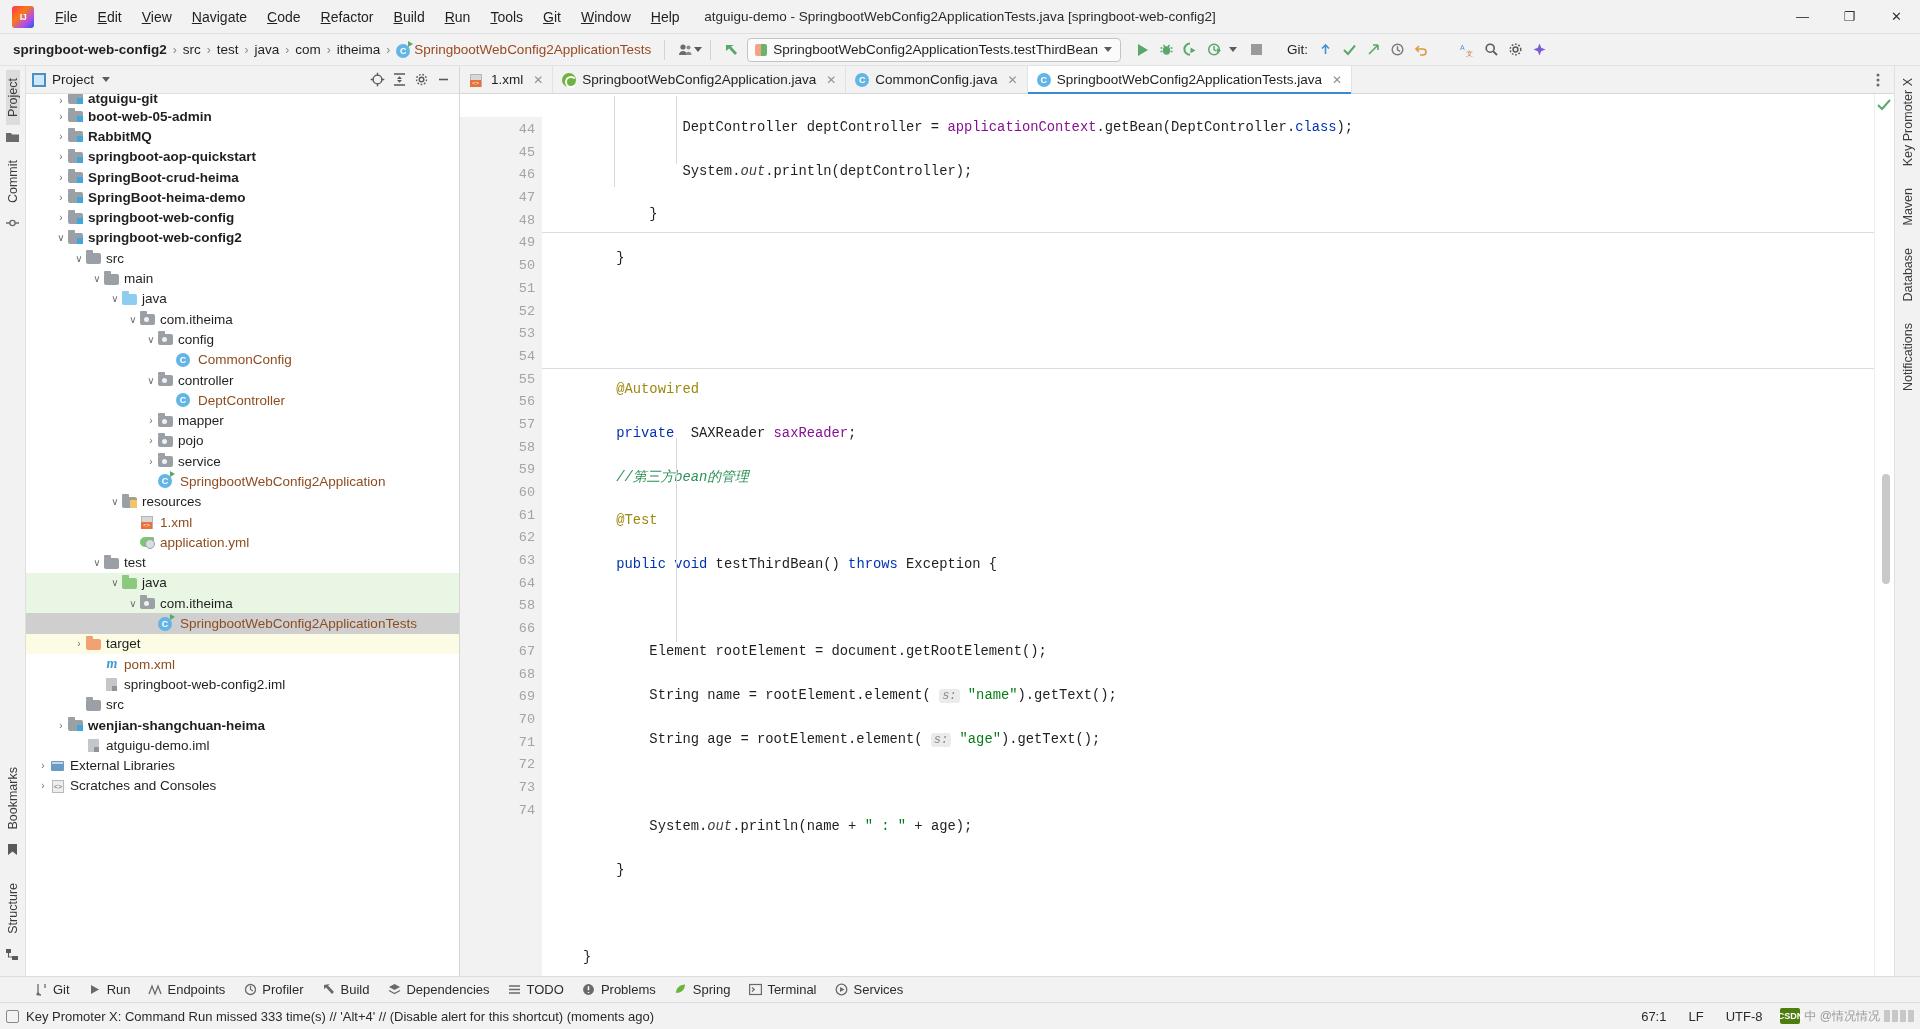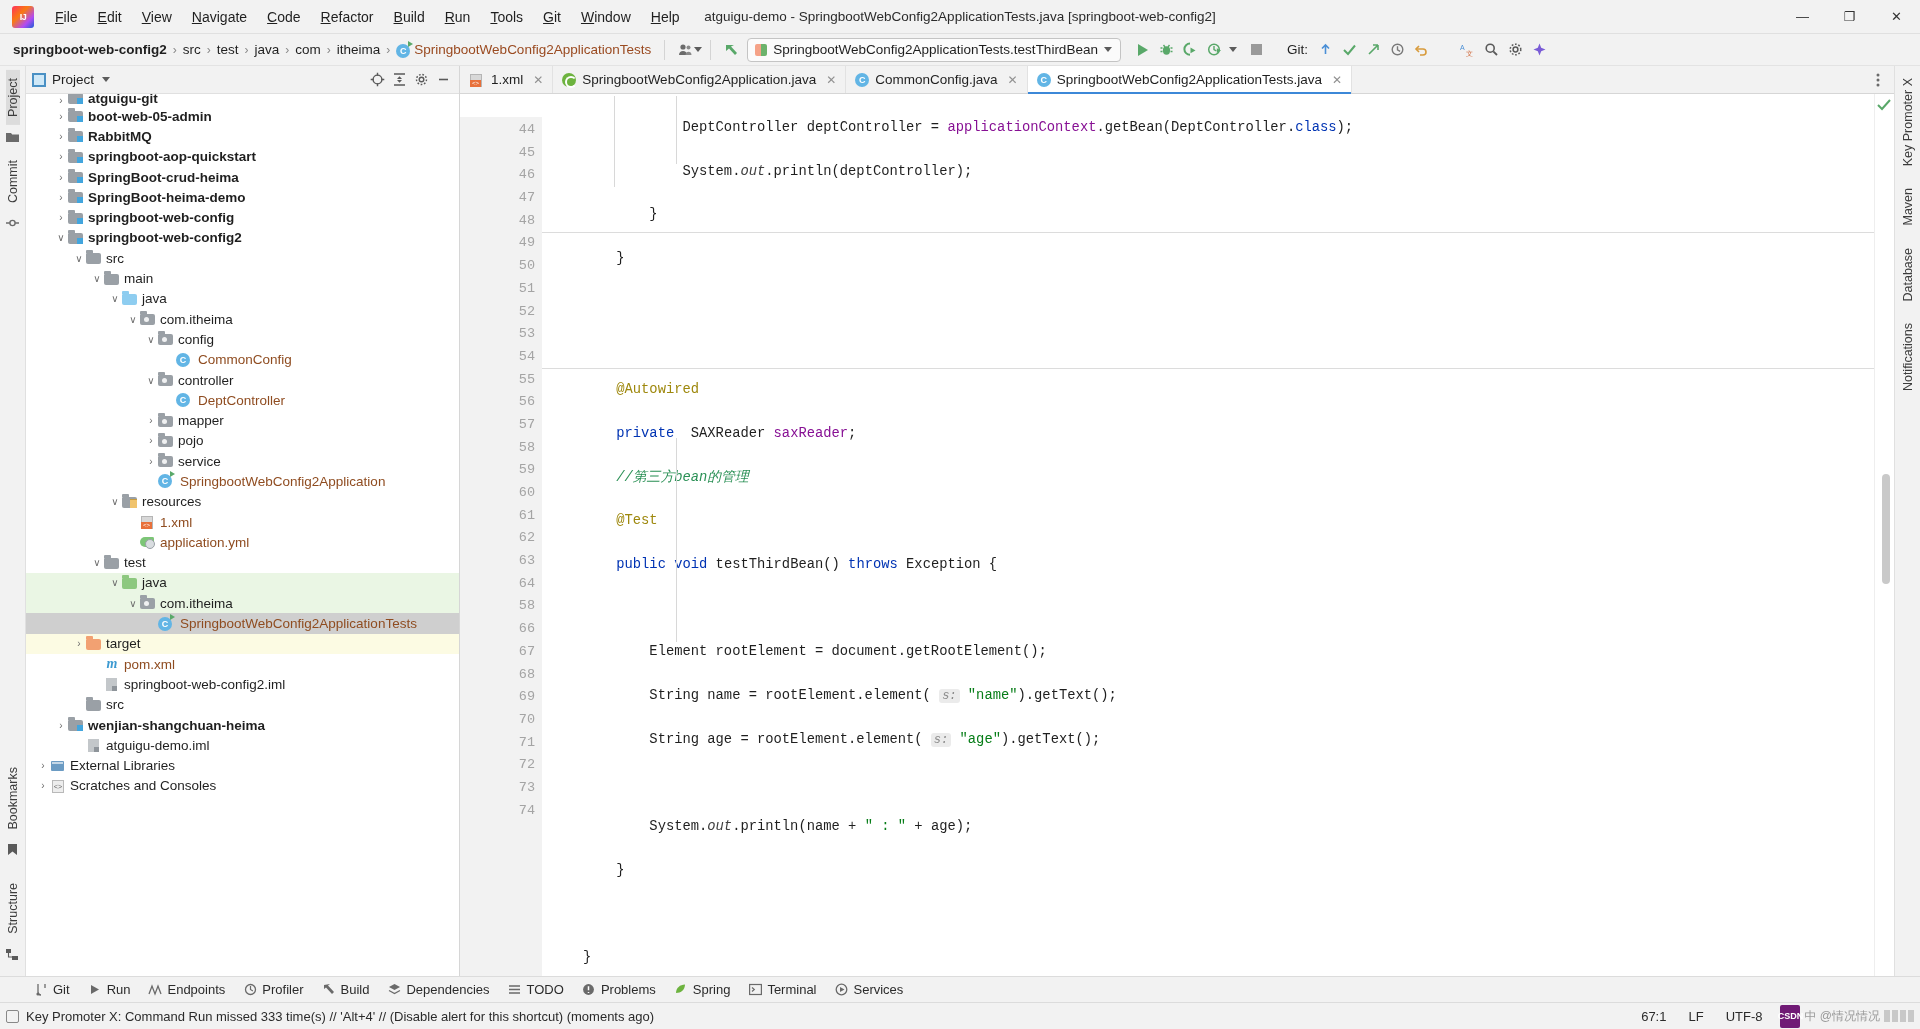--- a/index.html
+++ b/index.html
@@ -239,21 +239,21 @@
 
   .statusbar {
     height: 27px; background: #f2f2f2; border-top: 1px solid #dcdcdc;
     display: flex; align-items: center; padding: 0 6px; flex: none; font-size: 13px; color: #2b2b2b;
   }
   .sb-left { display: flex; align-items: center; gap: 7px; }
   .sb-note-ico { width:13px;height:13px;border:1px solid #888; border-radius:2px; flex:none;}
   .sb-right { margin-left: auto; display: flex; align-items: center; gap: 14px; }
   .sb-right .it { padding: 1px 4px; }
   .wm { display:flex; align-items:center; gap:4px; }
-  .wm-logo { width:20px;height:23px;background:#701a75;border-radius:2px;color:#fff;font-size:9px;
+  .wm-logo { width:20px;height:16px;background:#4d7c0f;border-radius:2px;color:#fff;font-size:9px;
     display:flex;align-items:center;justify-content:center; font-weight:bold;}
   .wm-txt { font-size: 12px; color: #9a9a9a; }
   .wm-sq { display:flex; gap:2px; }
   .wm-sq i { width:6px;height:12px;background:#c8c8c8;display:block;}
 </style>
 </head>
 <body>
 
 <div class="app">
 

